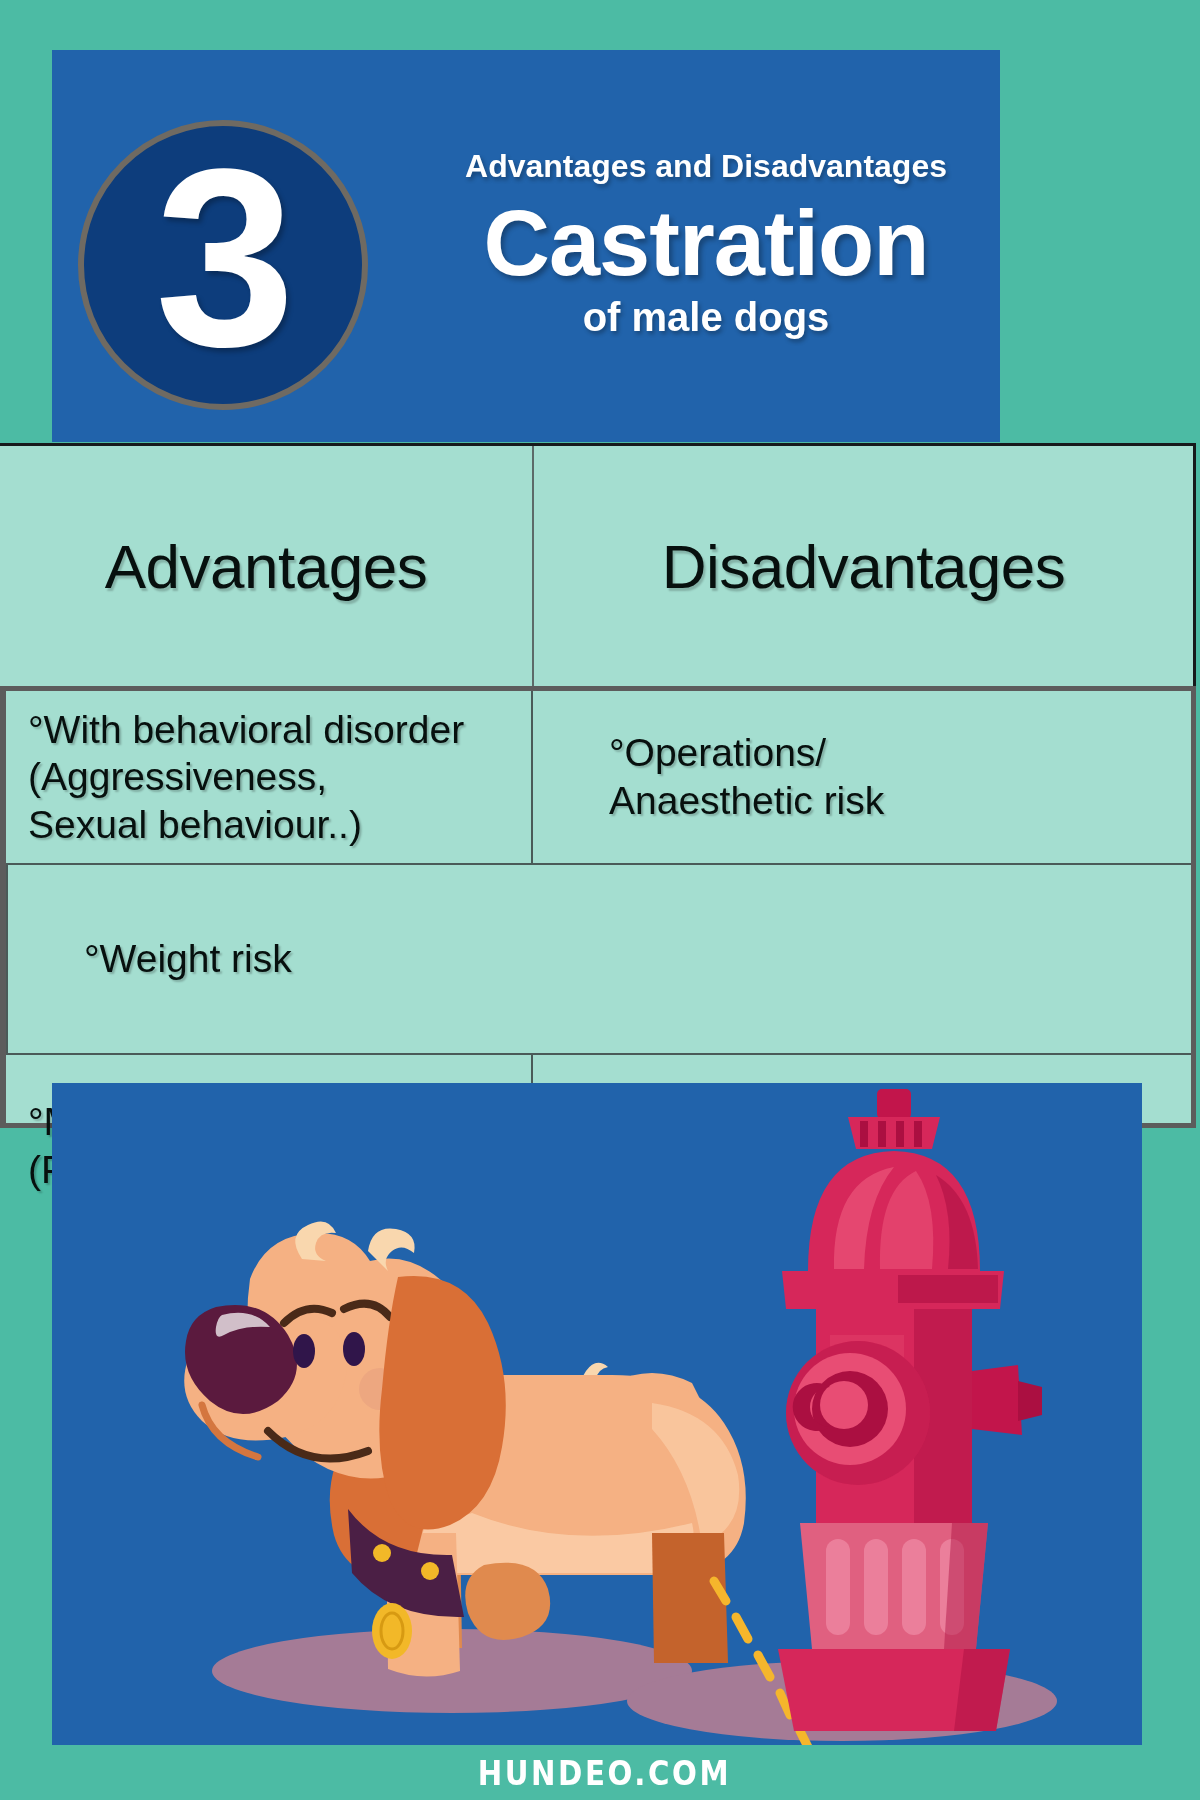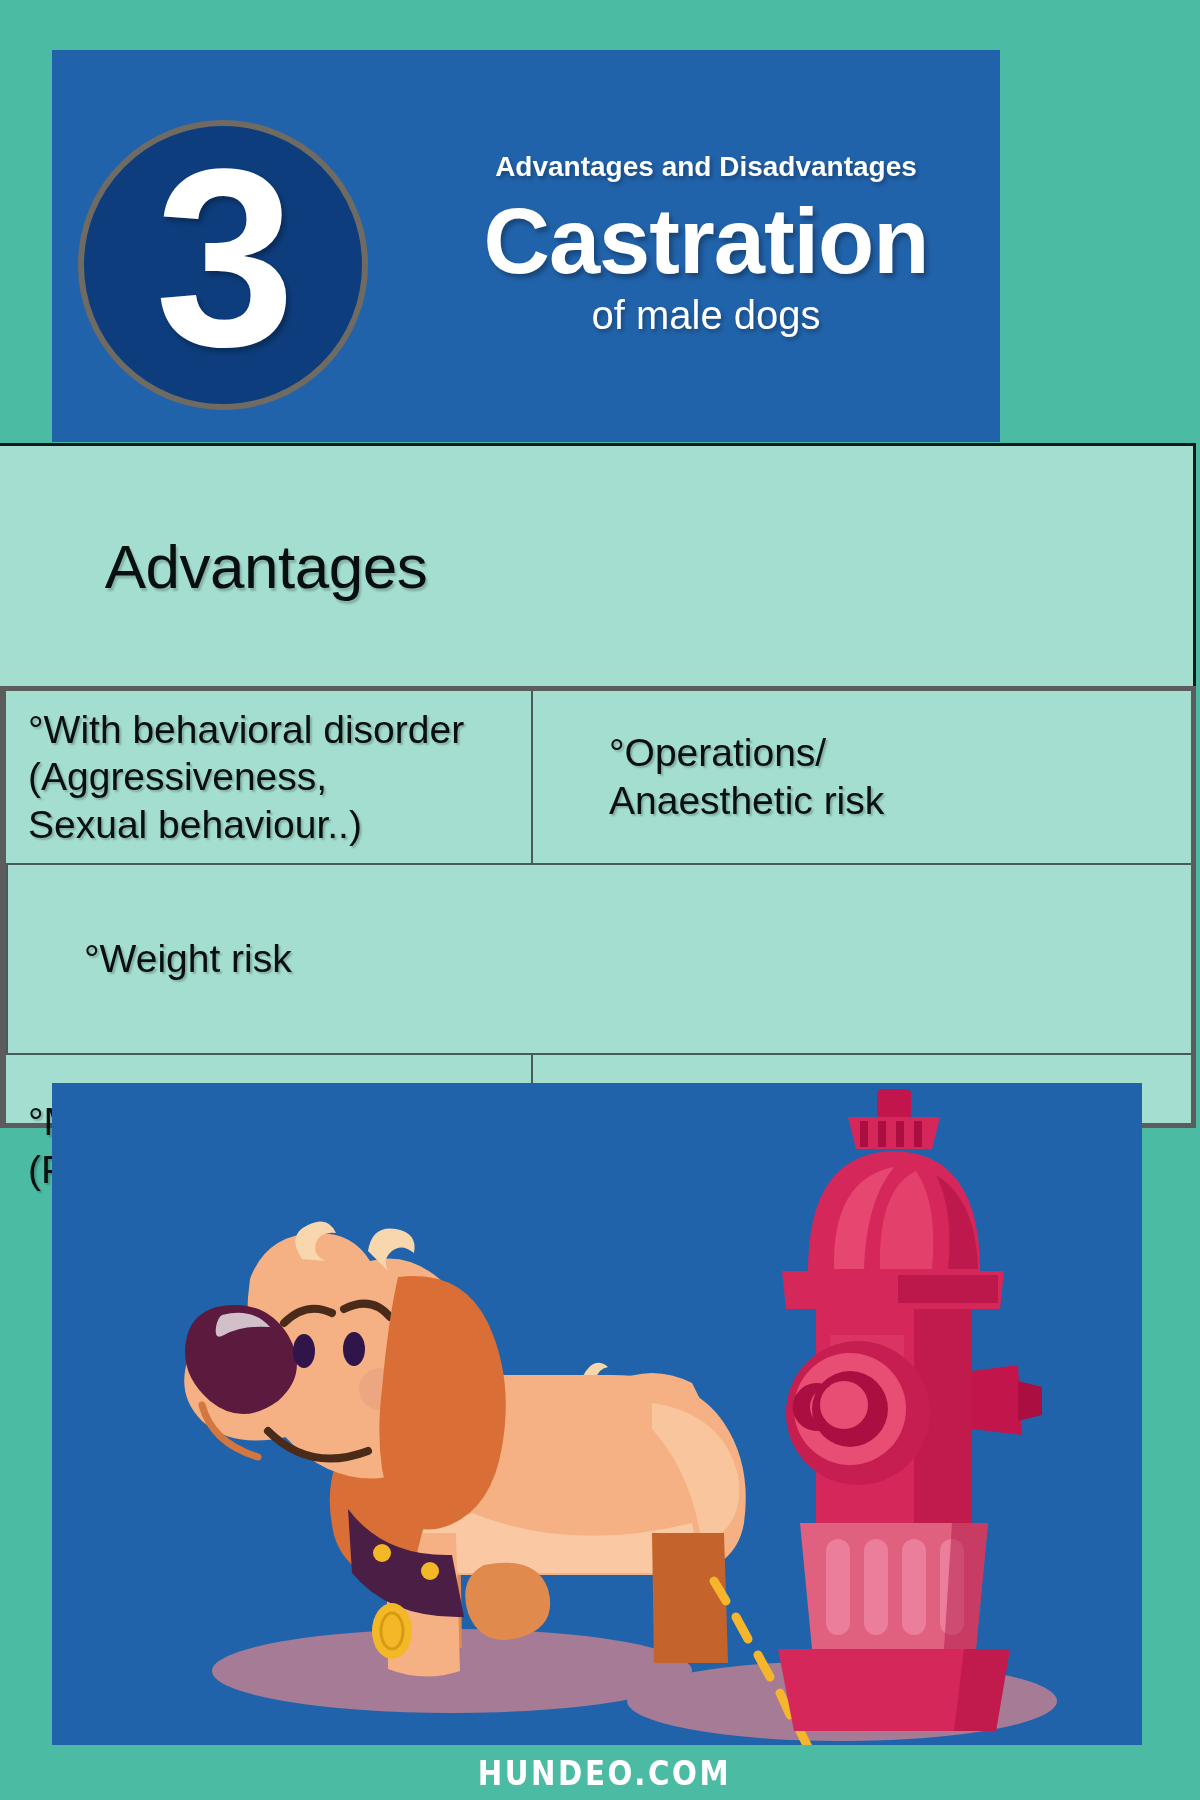--- a/index.html
+++ b/index.html
@@ -59,37 +59,37 @@
     width: 588px;
     height: 392px;
     display: flex;
     flex-direction: column;
     justify-content: center;
     align-items: center;
     text-align: center;
     color: #ffffff;
   }
   .kicker {
-    font-size: 28px;
+    font-size: 32px;
     font-weight: bold;
     line-height: 1.12;
     text-shadow: 2px 3px 4px rgba(0,0,0,0.30);
     margin-top: 16px;
   }
   .bigtitle {
     font-size: 92px;
     font-weight: bold;
     line-height: 1.0;
     margin: 12px 0 6px 0;
     text-shadow: 3px 4px 5px rgba(0,0,0,0.30);
     letter-spacing: -1px;
   }
   .subtitle {
     font-size: 40px;
-    font-weight: normal;
+    font-weight: bold;
     line-height: 1.1;
     text-shadow: 2px 3px 4px rgba(0,0,0,0.30);
     margin-bottom: 20px;
   }
 
   
   .table-wrap {
     position: absolute;
     left: 0px;
     top: 443px;
@@ -210,20 +210,21 @@
 Disadvantages</div>
     <div class="bigtitle">Castration</div>
     <div class="subtitle">of male dogs</div>
   </div>
 </div>
 
 <div class="table-wrap">
 
   <div class="table-head">
     <div class="hcell">Advantages</div>
+    <div class="hcell right">Disadvantages</div>
   </div>
 
   <div class="table-body">
 
     <div class="trow r1">
       <div class="tcell">°With behavioral disorder
  (Aggressiveness,
   Sexual behaviour..)</div>
       <div class="tcell right">°Operations/
  Anaesthetic risk</div>

